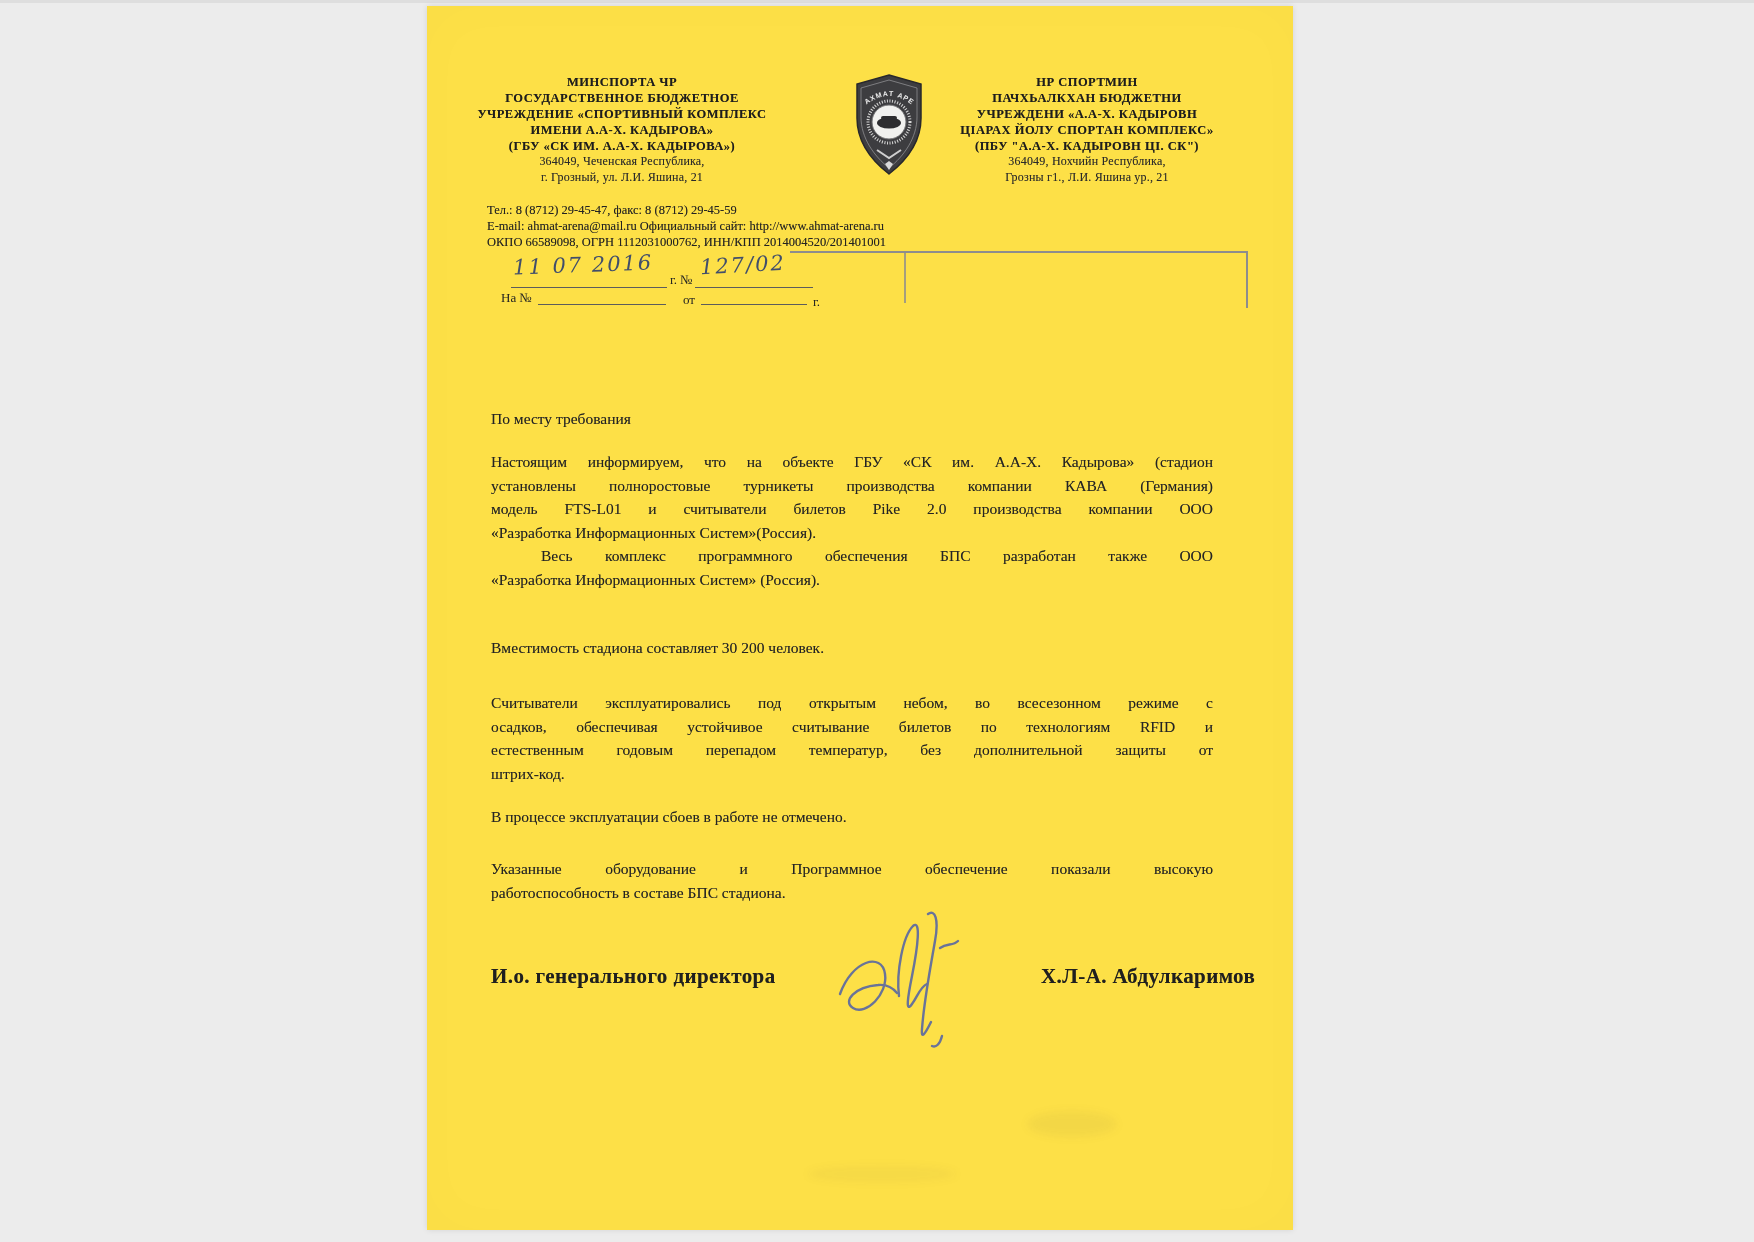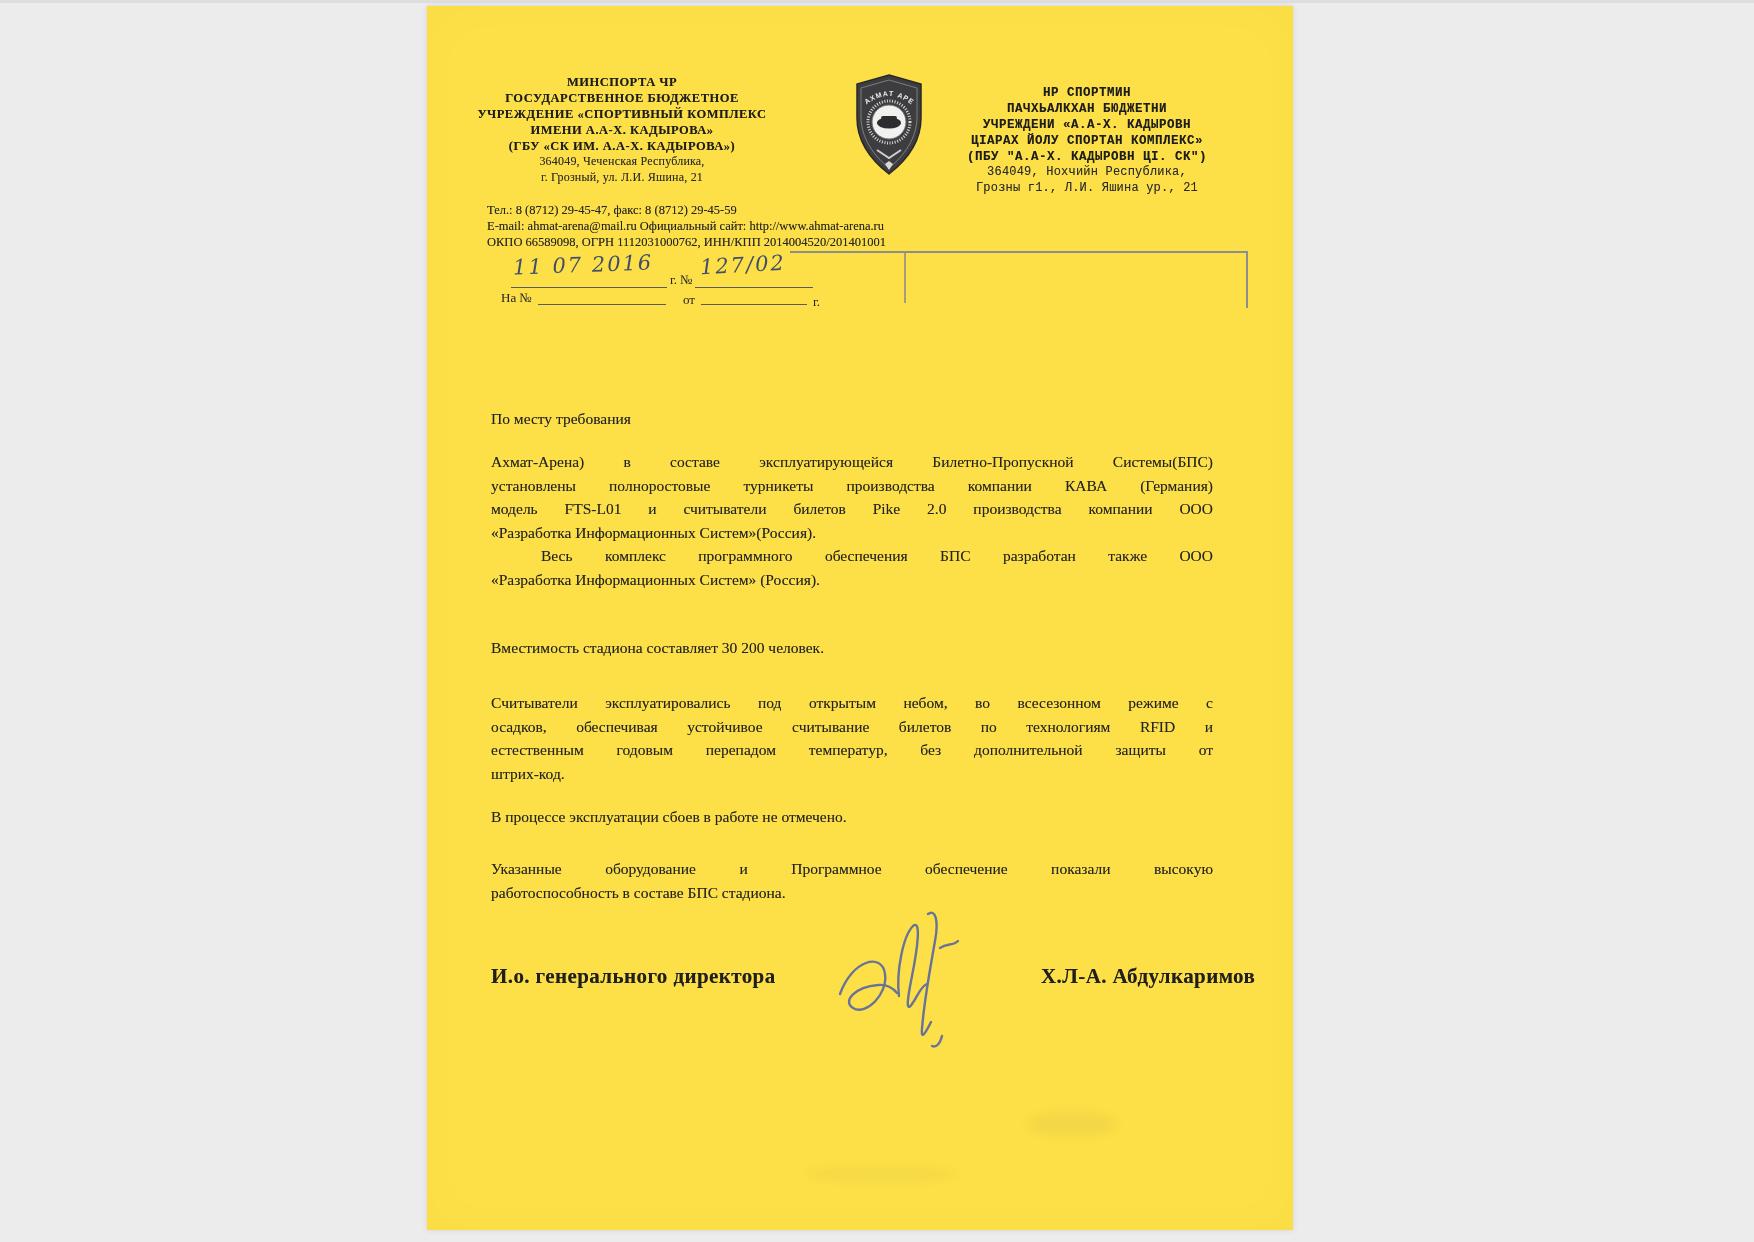--- a/index.html
+++ b/index.html
@@ -49,21 +49,21 @@
   <div class="abs org" style="left:30px;top:68px;">
     <div class="b">МИНСПОРТА ЧР</div>
     <div class="b">ГОСУДАРСТВЕННОЕ БЮДЖЕТНОЕ</div>
     <div class="b">УЧРЕЖДЕНИЕ «СПОРТИВНЫЙ КОМПЛЕКС</div>
     <div class="b">ИМЕНИ А.А-Х. КАДЫРОВА»</div>
     <div class="b">(ГБУ «СК ИМ. А.А-Х. КАДЫРОВА»)</div>
     <div class="a">364049, Чеченская Республика,</div>
     <div class="a">г. Грозный, ул. Л.И. Яшина, 21</div>
   </div>
 
-  <div class="abs org" style="left:495px;top:79px;font-family:Liberation Mono, monospace;">
+  <div class="abs org" style="left:495px;top:68px;">
     <div class="b">НР СПОРТМИН</div>
     <div class="b">ПАЧХЬАЛКХАН  БЮДЖЕТНИ</div>
     <div class="b">УЧРЕЖДЕНИ «А.А-Х. КАДЫРОВН</div>
     <div class="b">ЦIАРАХ ЙОЛУ СПОРТАН КОМПЛЕКС»</div>
     <div class="b">(ПБУ "А.А-Х. КАДЫРОВН ЦI. СК")</div>
     <div class="a">364049, Нохчийн Республика,</div>
     <div class="a">Грозны г1., Л.И. Яшина ур., 21</div>
   </div>
 
   <svg class="abs" style="left:424px;top:66px;" width="76" height="106" viewBox="0 0 76 106">
@@ -101,21 +101,21 @@
 
   <div class="abs plabel" style="left:74px;top:284px;">На №</div>
   <div class="abs uline" style="left:111px;top:298px;width:128px;"></div>
   <div class="abs plabel" style="left:256px;top:286px;">от</div>
   <div class="abs uline" style="left:274px;top:298px;width:106px;"></div>
   <div class="abs plabel" style="left:386px;top:288px;">г.</div>
 
   <div class="abs bodytxt" style="left:64px;top:404px;">По месту требования</div>
 
   <div class="abs bodytxt para" style="left:64px;top:444px;">
-    <div class="jline">Ахмат-Арена) в составе эксплуатирующейся Билетно-Пропускной Системы(БПС)</div>
+    <div class="jline">Настоящим информируем, что на объекте ГБУ «СК им. А.А-Х. Кадырова» (стадион</div>
     <div class="jline">установлены полноростовые турникеты производства компании КАВА (Германия)</div>
     <div class="jline">модель FTS-L01 и считыватели билетов Pike 2.0 производства компании ООО</div>
     <div class="nline">«Разработка Информационных Систем»(Россия).</div>
     <div class="jline indent">Весь комплекс программного обеспечения БПС разработан также ООО</div>
     <div class="nline">«Разработка Информационных Систем» (Россия).</div>
   </div>
 
   <div class="abs bodytxt" style="left:64px;top:633px;">Вместимость стадиона составляет 30 200 человек.</div>
 
   <div class="abs bodytxt para" style="left:64px;top:685px;">

